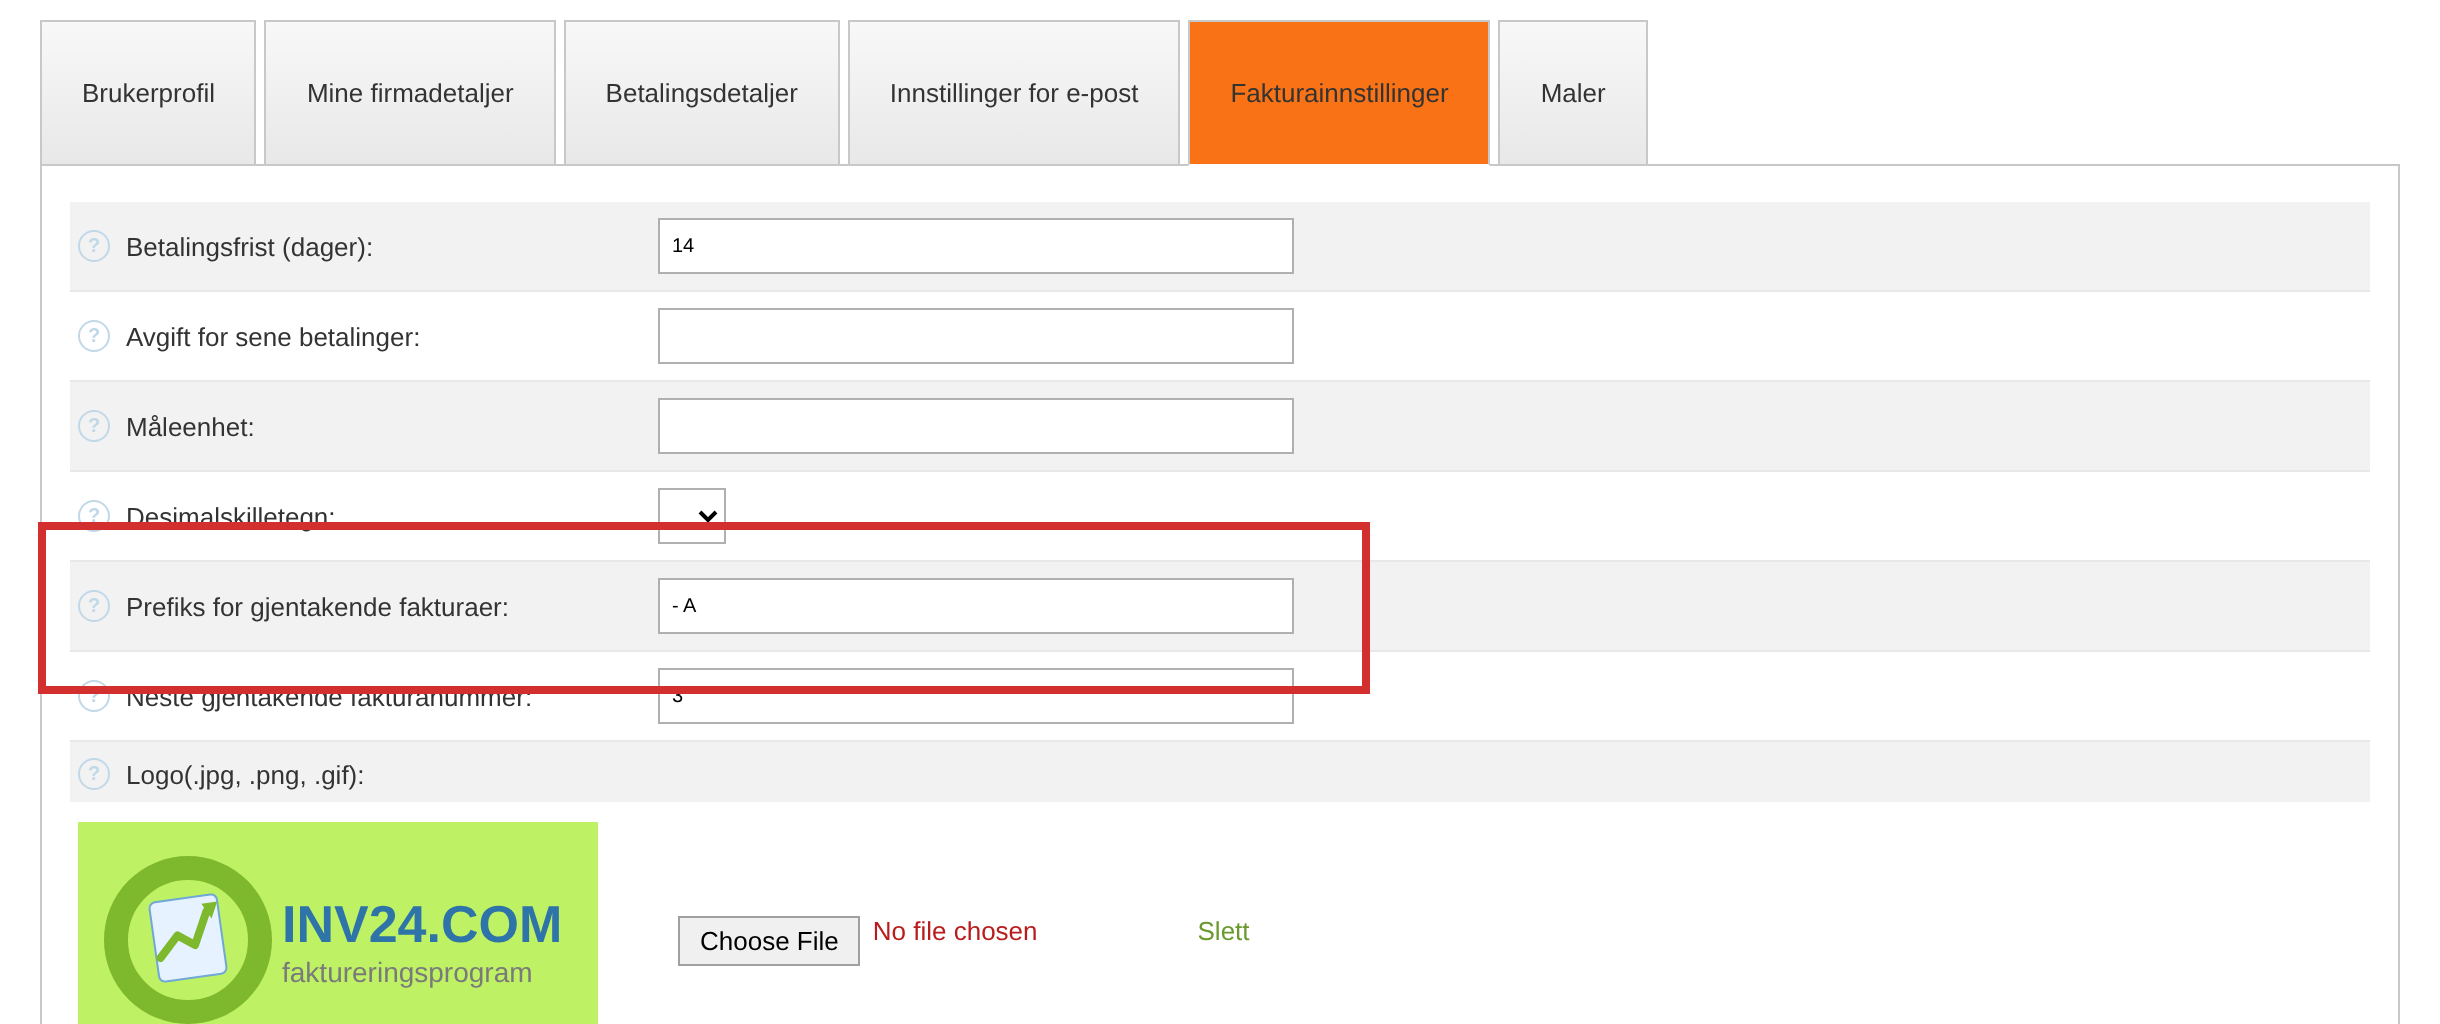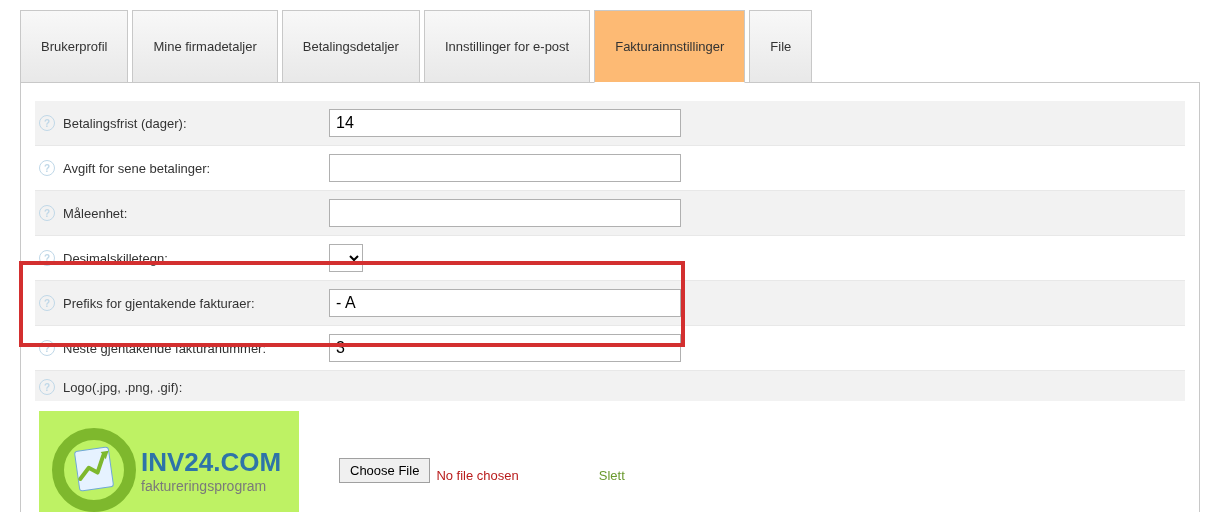--- a/index.html
+++ b/index.html
@@ -25,21 +25,21 @@
     .tab {
       background: linear-gradient(to bottom, #f8f8f8, #e8e8e8);
       border: 1px solid #c8c8c8;
       border-bottom: none;
       padding: 28px 20px;
       cursor: pointer;
       font-size: 13px;
       color: #333;
     }
     .tab.active {
-      background: #fdba74;
+      background: #f97316;
       border-bottom: 1px solid #fff;
       position: relative;
       z-index: 2;
     }
     .panel {
       border: 1px solid #c8c8c8;
       background: #ffffff;
       padding: 0;
       margin-top: -1px;
       position: relative;
@@ -78,25 +78,25 @@
       margin-right: 4px;
     }
     .label-text {
       color: #333;
       font-size: 13px;
     }
     .input-cell {
       flex: 0 0 320px;
     }
     .text-input {
-      width: 352px;
+      width: 318px;
       height: 28px;
       border: 1px solid #b0b0b0;
       padding: 4px 6px;
-      font-size: 16px;
+      font-size: 10px;
       background: #ffffff;
     }
     .select-input {
       width: auto;
       min-width: 30px;
       height: 28px;
       border: 1px solid #b0b0b0;
       padding: 2px 4px;
       font-size: 13px;
       background: #ffffff;
@@ -127,21 +127,21 @@
       display: flex;
       align-items: center;
       justify-content: center;
     }
     .logo-svg {
       width: 240px;
       height: 90px;
     }
     .file-control {
       display: flex;
-      align-items: flex-end;
+      align-items: flex-start;
       gap: 6px;
     }
     .file-button {
       border: 1px solid #a0a0a0;
       background: #f0f0f0;
       padding: 4px 10px;
       font-size: 13px;
       cursor: pointer;
     }
     .file-text {
@@ -158,21 +158,21 @@
 </head>
 <body>
 
 <div class="container">
   <div class="tabs">
     <div class="tab">Brukerprofil</div>
     <div class="tab">Mine firmadetaljer</div>
     <div class="tab">Betalingsdetaljer</div>
     <div class="tab">Innstillinger for e-post</div>
     <div class="tab active">Fakturainnstillinger</div>
-    <div class="tab">File</div>
+    <div class="tab">Maler</div>
   </div>
 
   <div class="panel">
     <div class="form-area">
 
       <div class="form-row">
         <div class="label-cell">
           <span class="help-icon">?</span>
           <span class="label-text">Betalingsfrist (dager):</span>
         </div>

